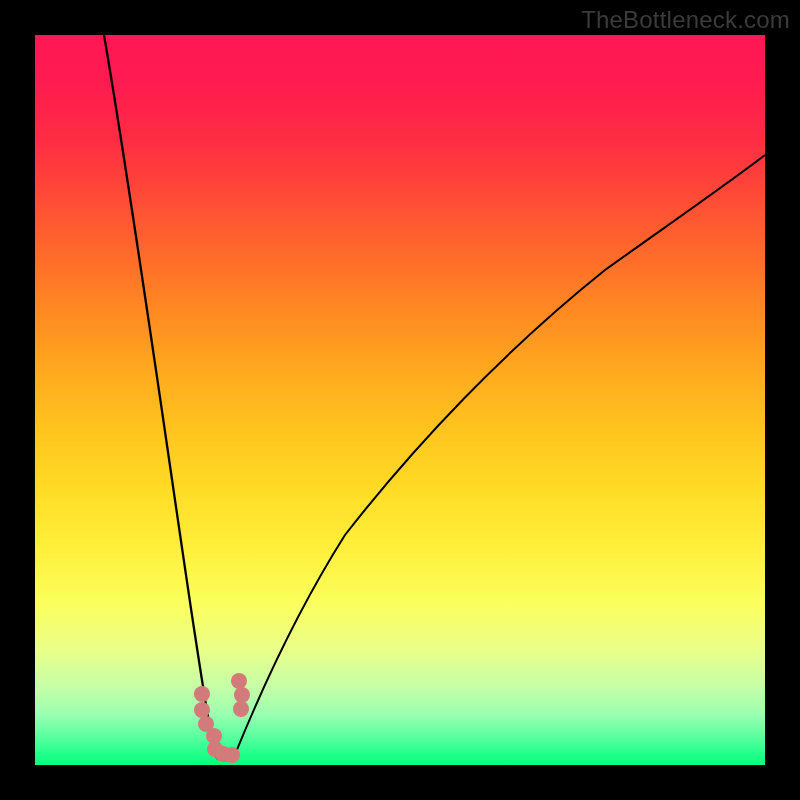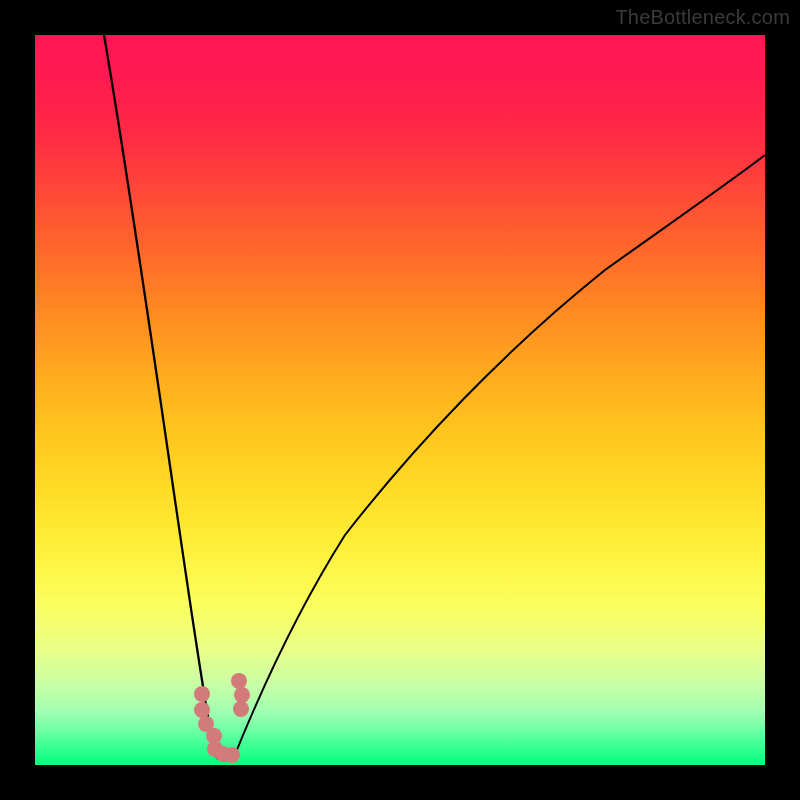--- a/index.html
+++ b/index.html
@@ -41,21 +41,21 @@
       #5dffa0 96%,
       #17ff87 99%,
       #0aff80 100%
     );
   }
   .watermark {
     position: absolute;
     top: 6px;
     right: 10px;
     color: #3b3b3b;
-    font-size: 20px;
+    font-size: 24px;
     font-weight: 500;
     letter-spacing: 0.2px;
     user-select: none;
   }
   svg.curves {
     position: absolute;
     left: 0; top: 0;
     width: 730px; height: 730px;
   }
 </style>

